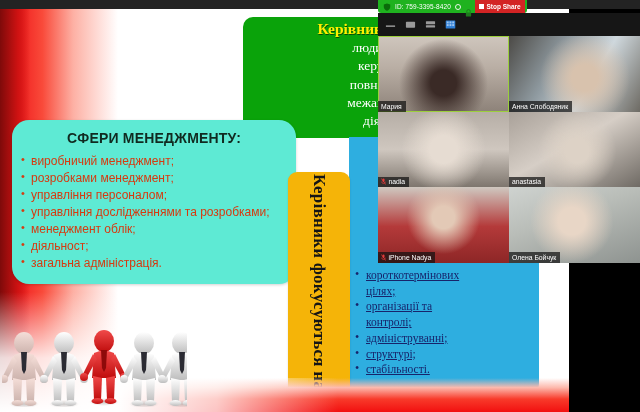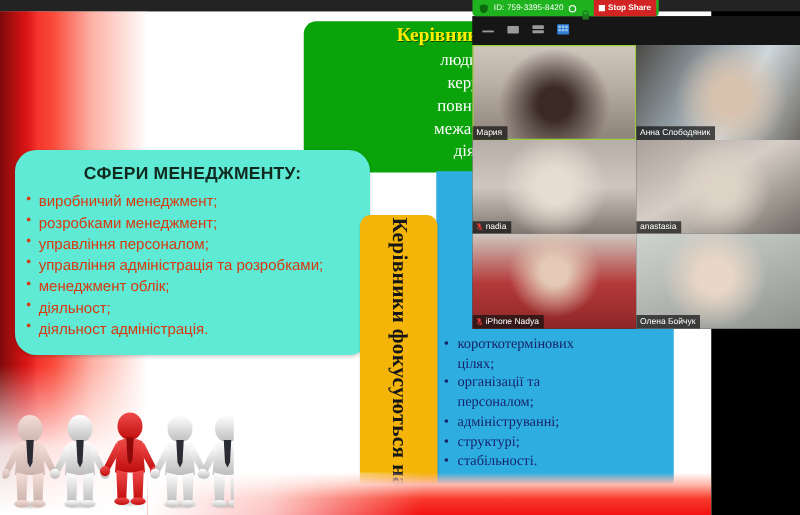--- a/index.html
+++ b/index.html
@@ -63,21 +63,21 @@
              font-family:"Liberation Serif", serif; line-height:1.28;
              margin-top:1px; padding:0 4px; }
 
   
   .blue-block { position:absolute; left:349px; top:128px; width:190px;
                 height:262px; background:#2eaee0;
                 border-radius:0 0 16px 16px; overflow:hidden; }
   .blue-list { list-style:none; margin:0; padding:131px 10px 0 6px;
                color:#17246b; font-size:11.5px;
                font-family:"Liberation Serif", serif; line-height:1.28; }
-  .blue-list li { position:relative; padding-left:11px; margin-bottom:1px; }
+  .blue-list li { position:relative; padding-left:11px; margin-bottom:1px;text-decoration:underline; }
   .blue-list li::before { content:"•"; position:absolute; left:0; top:-1px;
                           font-size:12px; }
   .blue-list li.cont { padding-left:11px; }
   .blue-list li.cont::before { content:""; }
 
   
   .green-box { position:absolute; left:12px; top:111px; width:284px;
                height:164px; background:#5eead4; border-radius:17px;
                box-shadow:0 1px 3px rgba(0,0,0,0.18); overflow:hidden; }
   .gb-title { text-align:center; color:#102a20; font-size:14px;
@@ -173,37 +173,37 @@
       <div class="gh-body">повноваження</div>
       <div class="gh-body">межах рішення</div>
       <div class="gh-body">діяльност</div>
     </div>
 
     <div class="blue-block">
       <ul class="blue-list">
         <li>короткотермінових</li>
         <li class="cont">цілях;</li>
         <li>організації та</li>
-        <li class="cont">персоналом;</li>
+        <li class="cont">контролі;</li>
         <li>адмініструванні;</li>
         <li>структурі;</li>
         <li>стабільності.</li>
       </ul>
     </div>
 
     <div class="green-box">
       <div class="gb-title">СФЕРИ МЕНЕДЖМЕНТУ:</div>
       <ul class="gb-list">
         <li>виробничий менеджмент;</li>
         <li>розробками менеджмент;</li>
         <li>управління персоналом;</li>
-        <li>управління адміністрація та розробками;</li>
+        <li>управління дослідженнями та розробками;</li>
         <li>менеджмент облік;</li>
         <li>діяльност;</li>
-        <li>діяльност адміністрація.</li>
+        <li>загальна адміністрація.</li>
       </ul>
     </div>
 
     <div class="yellow-box">
       <div class="yb-text">Керівники фокусуються на:</div>
     </div>
 
     <div class="bottom-red"></div>
     <div class="bottom-red-fade"></div>
 

